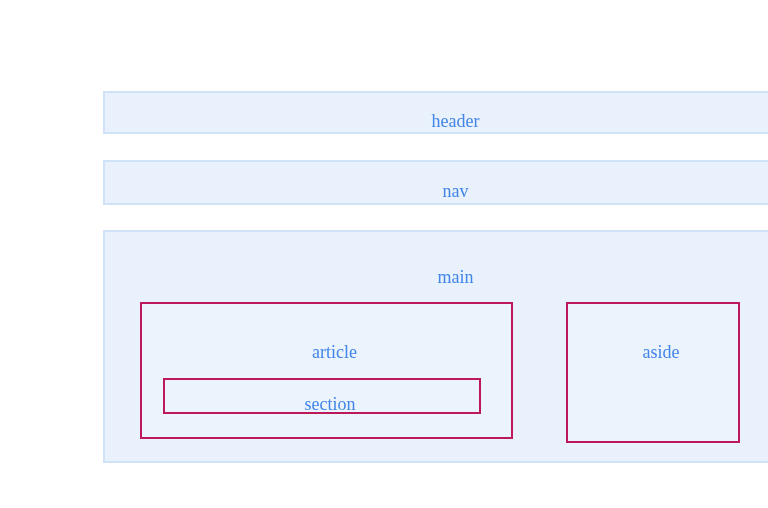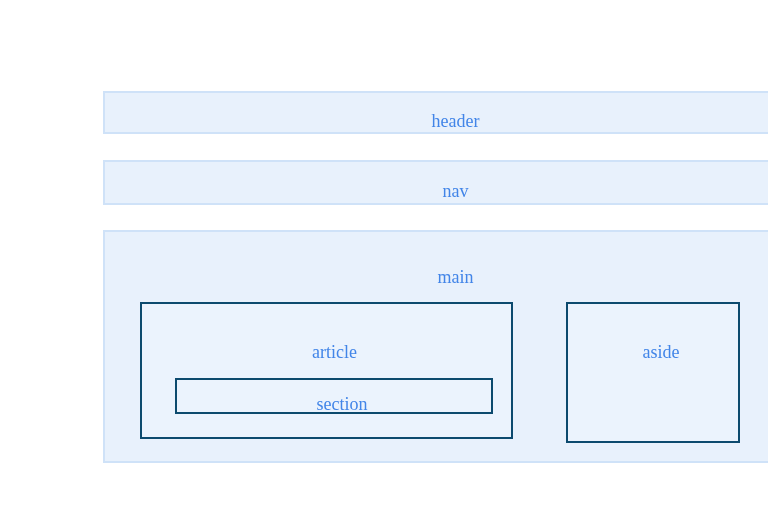--- a/index.html
+++ b/index.html
@@ -16,21 +16,21 @@
   }
   .box {
     position: absolute;
   }
   .outer {
     background: #e8f1fc;
     border: 2px solid #cfe2f8;
   }
   .inner {
     background: #ebf3fd;
-    border: 2px solid #0c4a6e;
+    border: 2px solid #be185d;
   }
   .label {
     display: block;
     color: #4285e8;
     font-size: 18px;
     line-height: 24px;
     text-align: center;
     width: 100%;
     user-select: none;
   }
@@ -49,21 +49,21 @@
 
   #header-box { left: 39px; top: 27px;  width: 689px; height: 43px; }
   #nav-box    { left: 39px; top: 96px;  width: 689px; height: 45px; }
   #main-box   { left: 39px; top: 166px; width: 689px; height: 233px; }
   #footer-box { left: 39px; top: 426px; width: 689px; height: 43px; }
 
   
   #article-box { left: 27px;  top: 62px; width: 373px; height: 137px; }
   #aside-box   { left: 453px; top: 62px; width: 174px; height: 141px; }
   
-  #section-box { left: 25px;  top: 66px; width: 318px; height: 27px; }
+  #section-box { left: 13px;  top: 66px; width: 318px; height: 27px; }
 </style>
 </head>
 <body>
 
 <div class="page">
 
   <div class="box outer" id="header-box">
     <span class="label center-label">header</span>
   </div>
 

